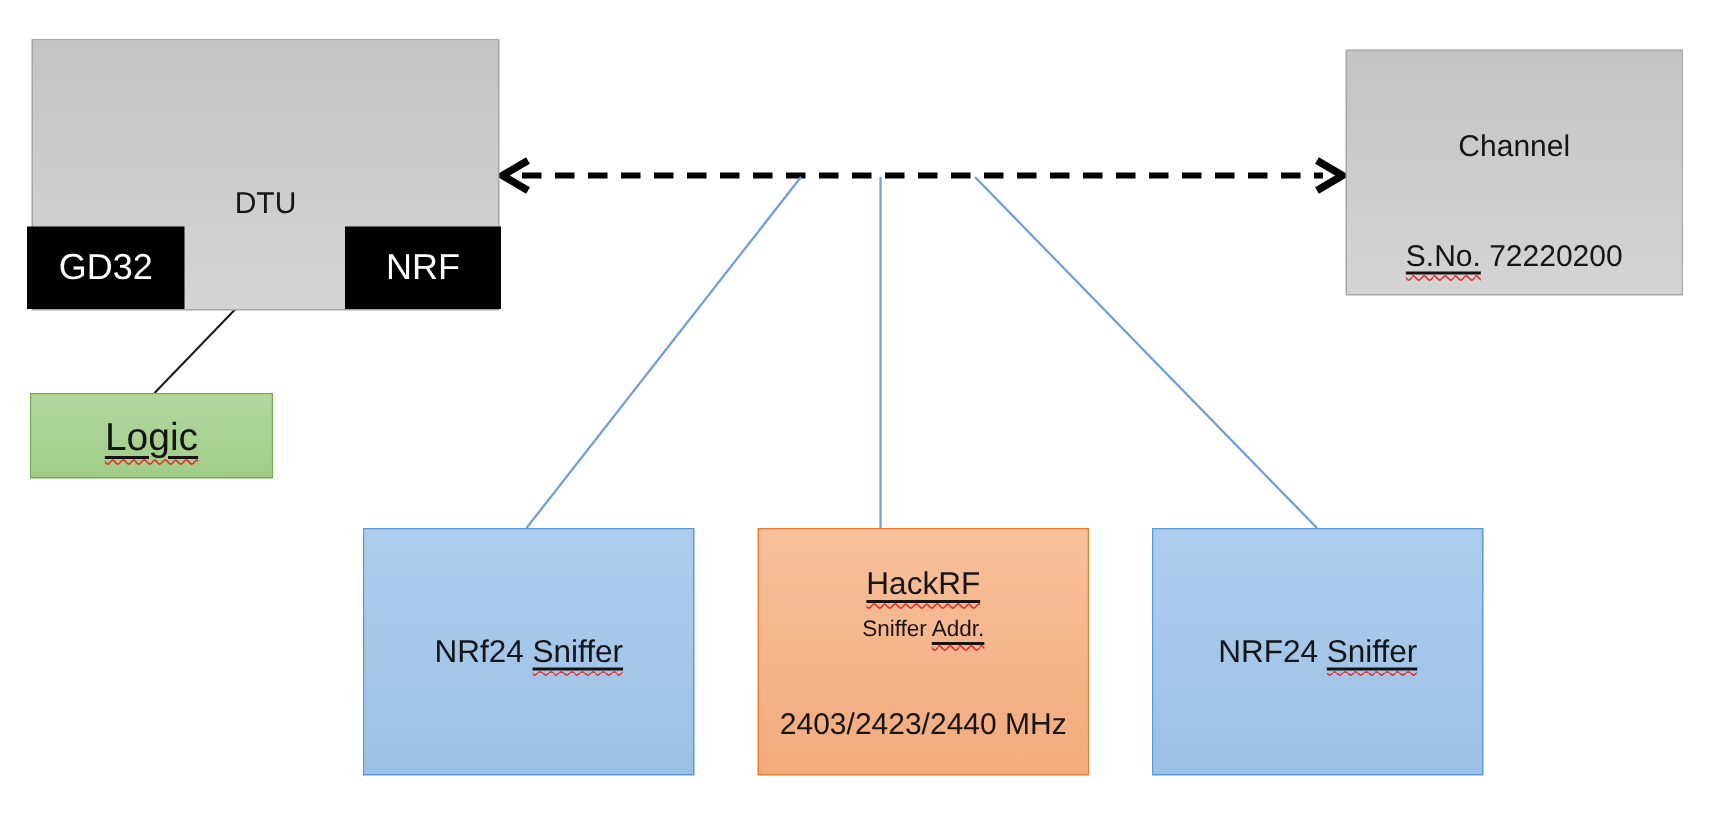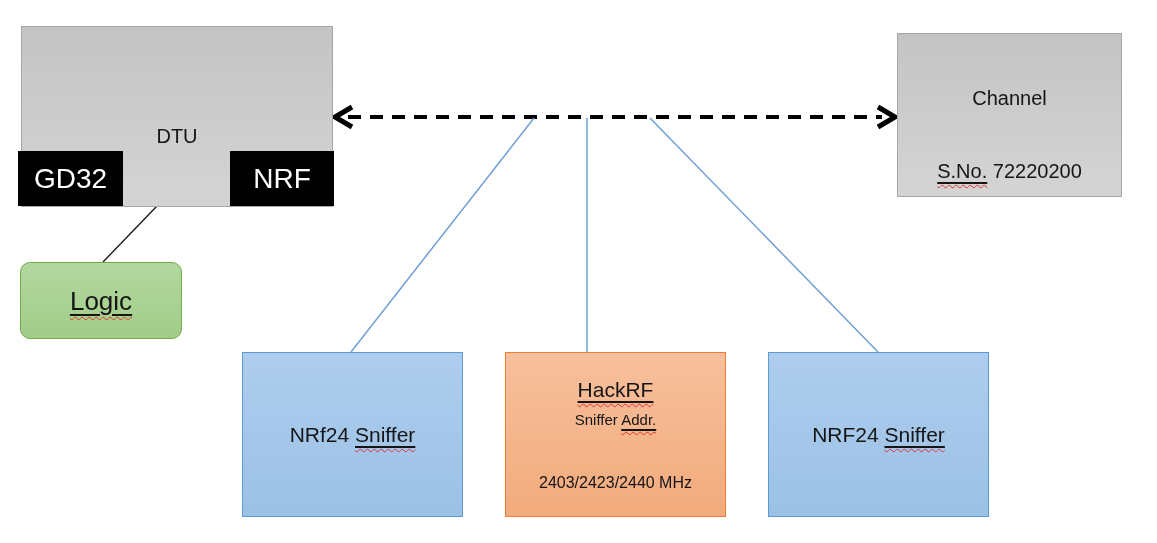--- a/index.html
+++ b/index.html
@@ -16,25 +16,25 @@
   }
   .gray   { background:linear-gradient(#c4c4c4,#d4d4d4); border:1px solid #a6a6a6; }
   .blue   { background:linear-gradient(#aecdee,#9bc1e5); border:1.5px solid #5b9bd5; }
   .orange { background:linear-gradient(#f7c09c,#f2ab7c); border:1.5px solid #ed7d31; }
   .green  { background:linear-gradient(#b3d7a0,#a1cd88); border:1.5px solid #70ad47; }
   .blackbox { background:#000000; color:#ffffff; }
 
   .line { white-space:pre; }
   .t20 { font-size:20px; line-height:33px;margin-top:40px; }
   .t21 { font-size:21px; line-height:36px; }
-  .t24 { font-size:28px; line-height:28px; }
+  .t24 { font-size:24px; line-height:28px; }
   .t26 { font-size:26px; line-height:30px; }
   .hk1 { font-size:21px; line-height:32px; }
   .hk2 { font-size:15px; line-height:27px; }
-  .hk3 { font-size:16px; line-height:26px;margin-top:37px; }
+  .hk3 { font-size:20px; line-height:26px;margin-top:37px; }
 
   
   .u  { text-decoration:underline; text-decoration-thickness:1.5px; text-underline-offset:4px; }
   
   .sq { text-decoration:underline wavy #e63030; text-decoration-thickness:1px; text-underline-offset:6px; }
 </style>
 </head>
 <body>
 
 <div id="canvas">
@@ -65,21 +65,21 @@
   </div>
 
   <div class="box blackbox" style="left:18px; top:151px; width:105px; height:55px;">
     <div class="line t24">GD32</div>
   </div>
 
   <div class="box blackbox" style="left:230px; top:151px; width:104px; height:55px;">
     <div class="line t24">NRF</div>
   </div>
 
-  <div class="box green" style="left:20px; top:262px; width:162px; height:77px;border-radius:10px;">
+  <div class="box green" style="left:20px; top:262px; width:162px; height:57px;">
     <div class="line t26"><span class="u"><span class="sq">Logic</span></span></div>
   </div>
 
   <div class="box gray" style="left:897px; top:33px; width:225px; height:164px;">
     <div class="line t20"><span>Channel</span></div>
     <div class="line t20"><span class="u"><span class="sq">S.No.</span></span><span> 72220200</span></div>
   </div>
 
   <div class="box blue" style="left:242px; top:352px; width:221px; height:165px;">
     <div class="line t21"><span>NRf24 </span><span class="u"><span class="sq">Sniffer</span></span></div>

